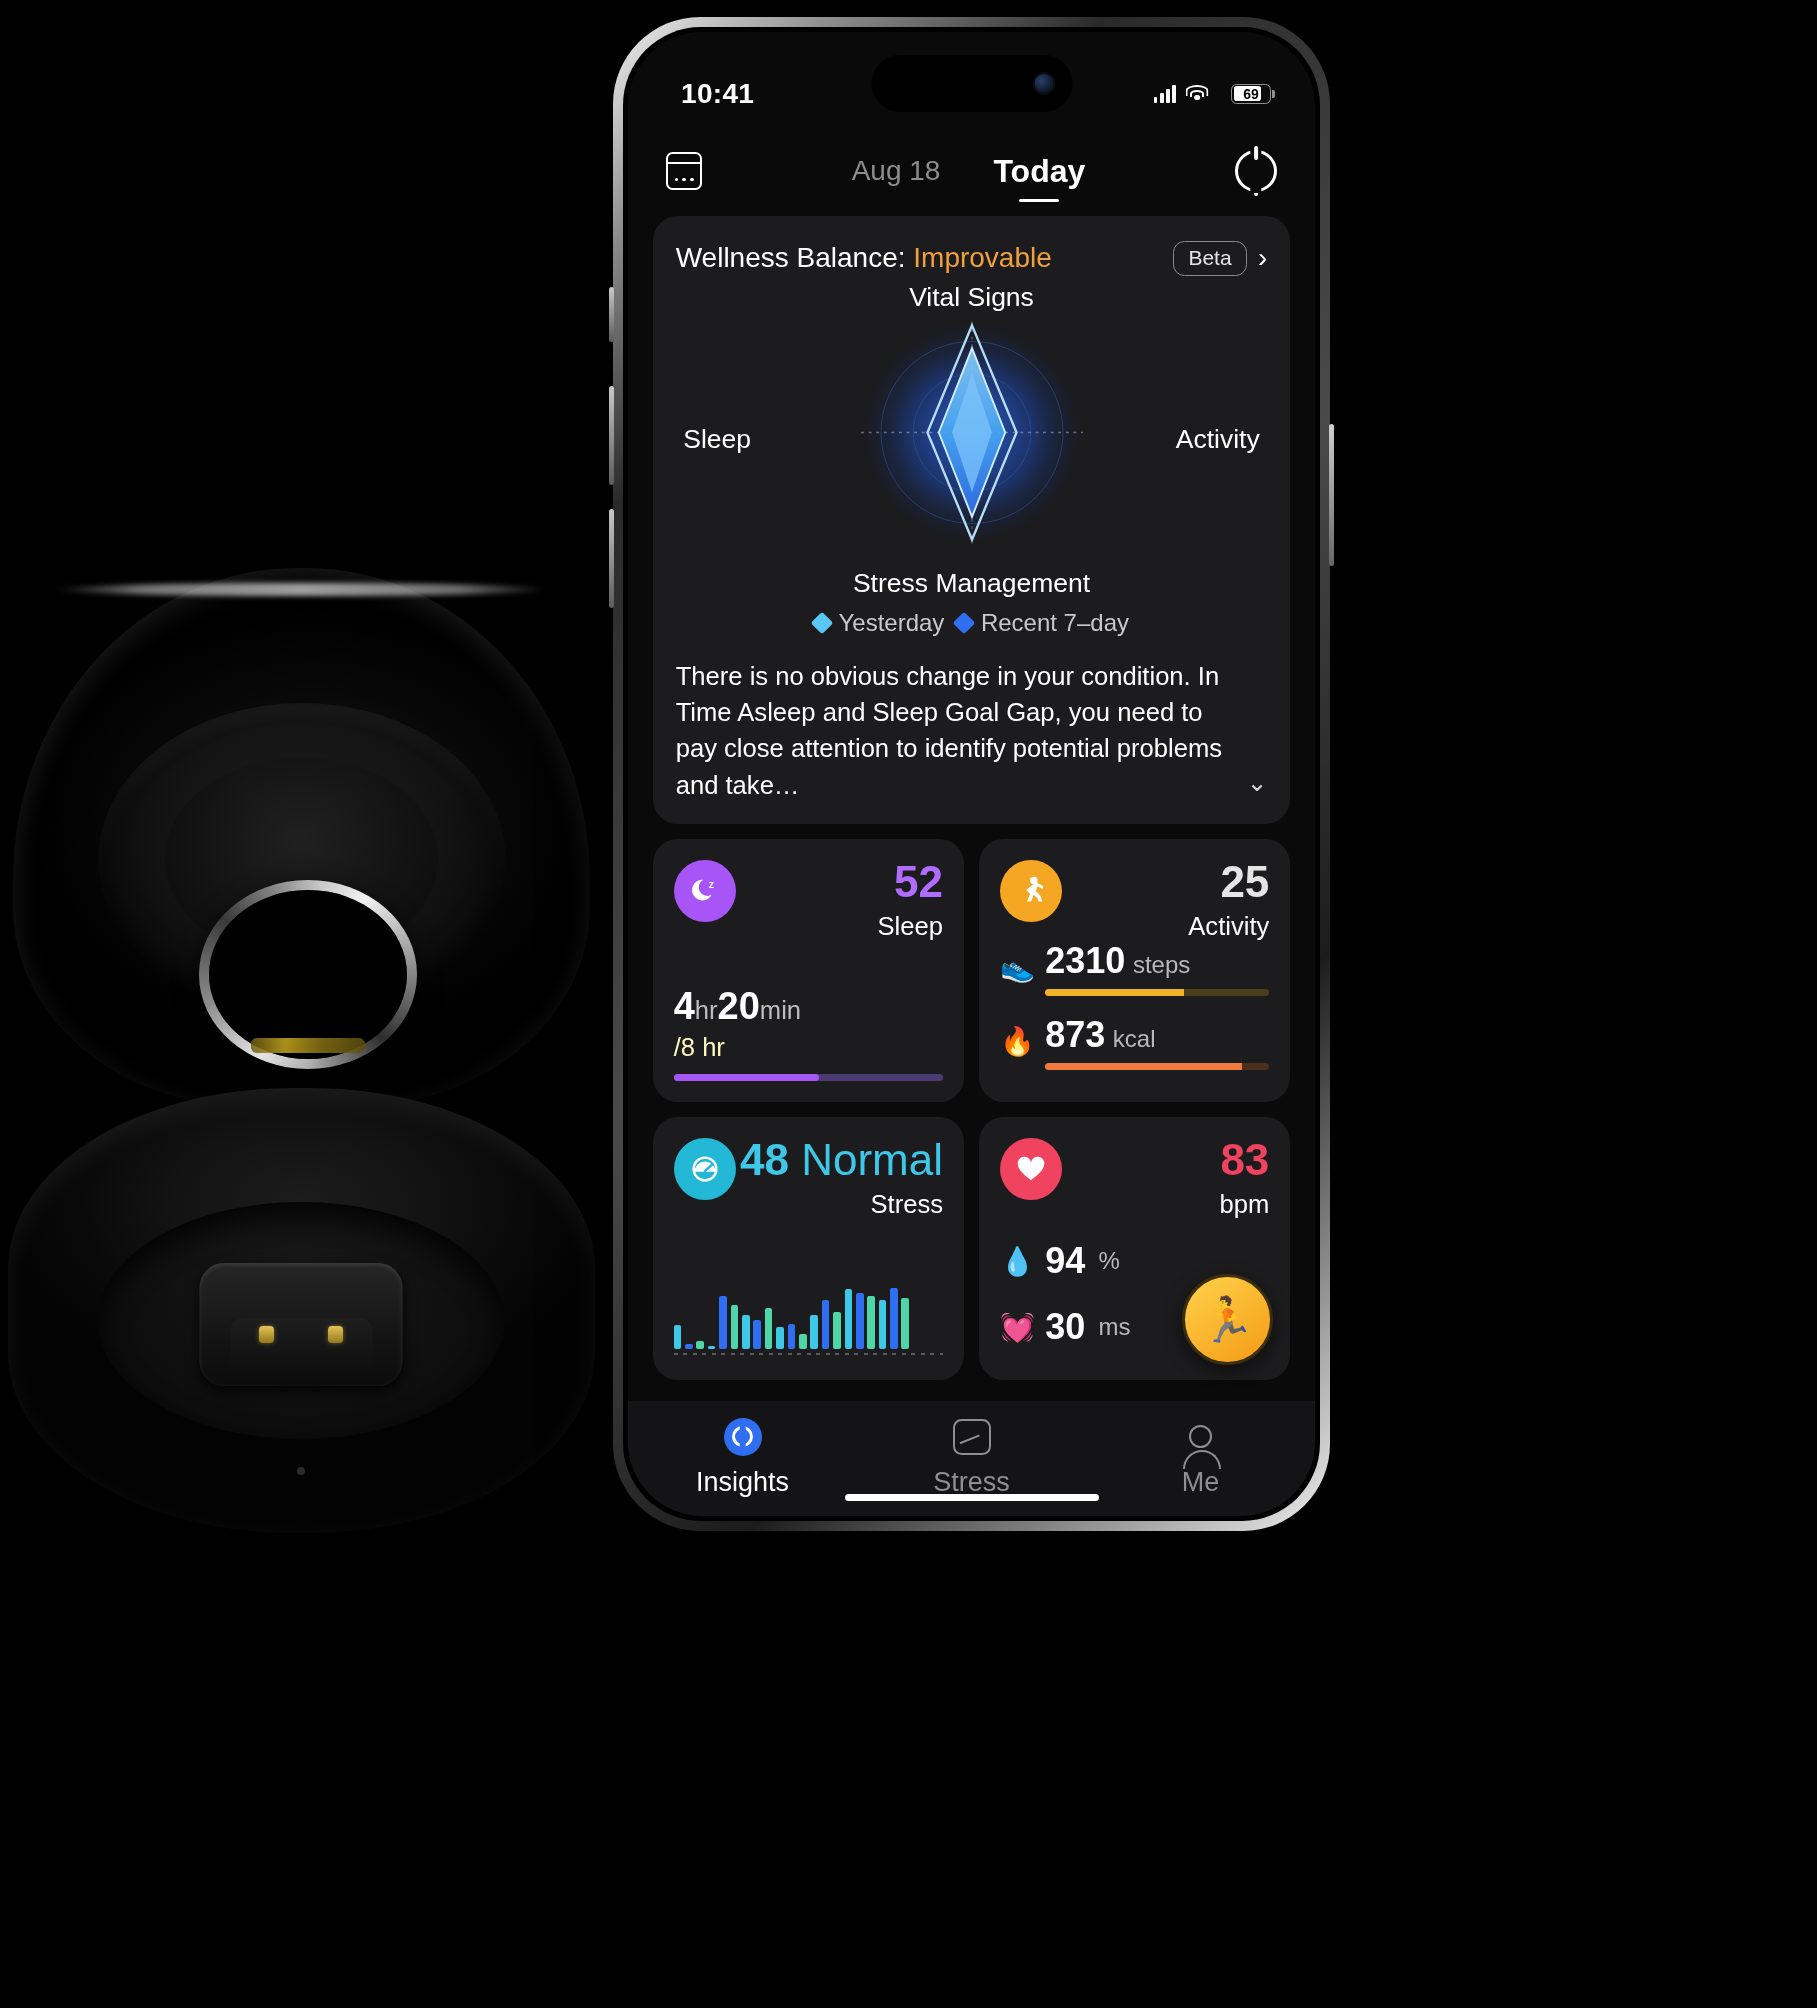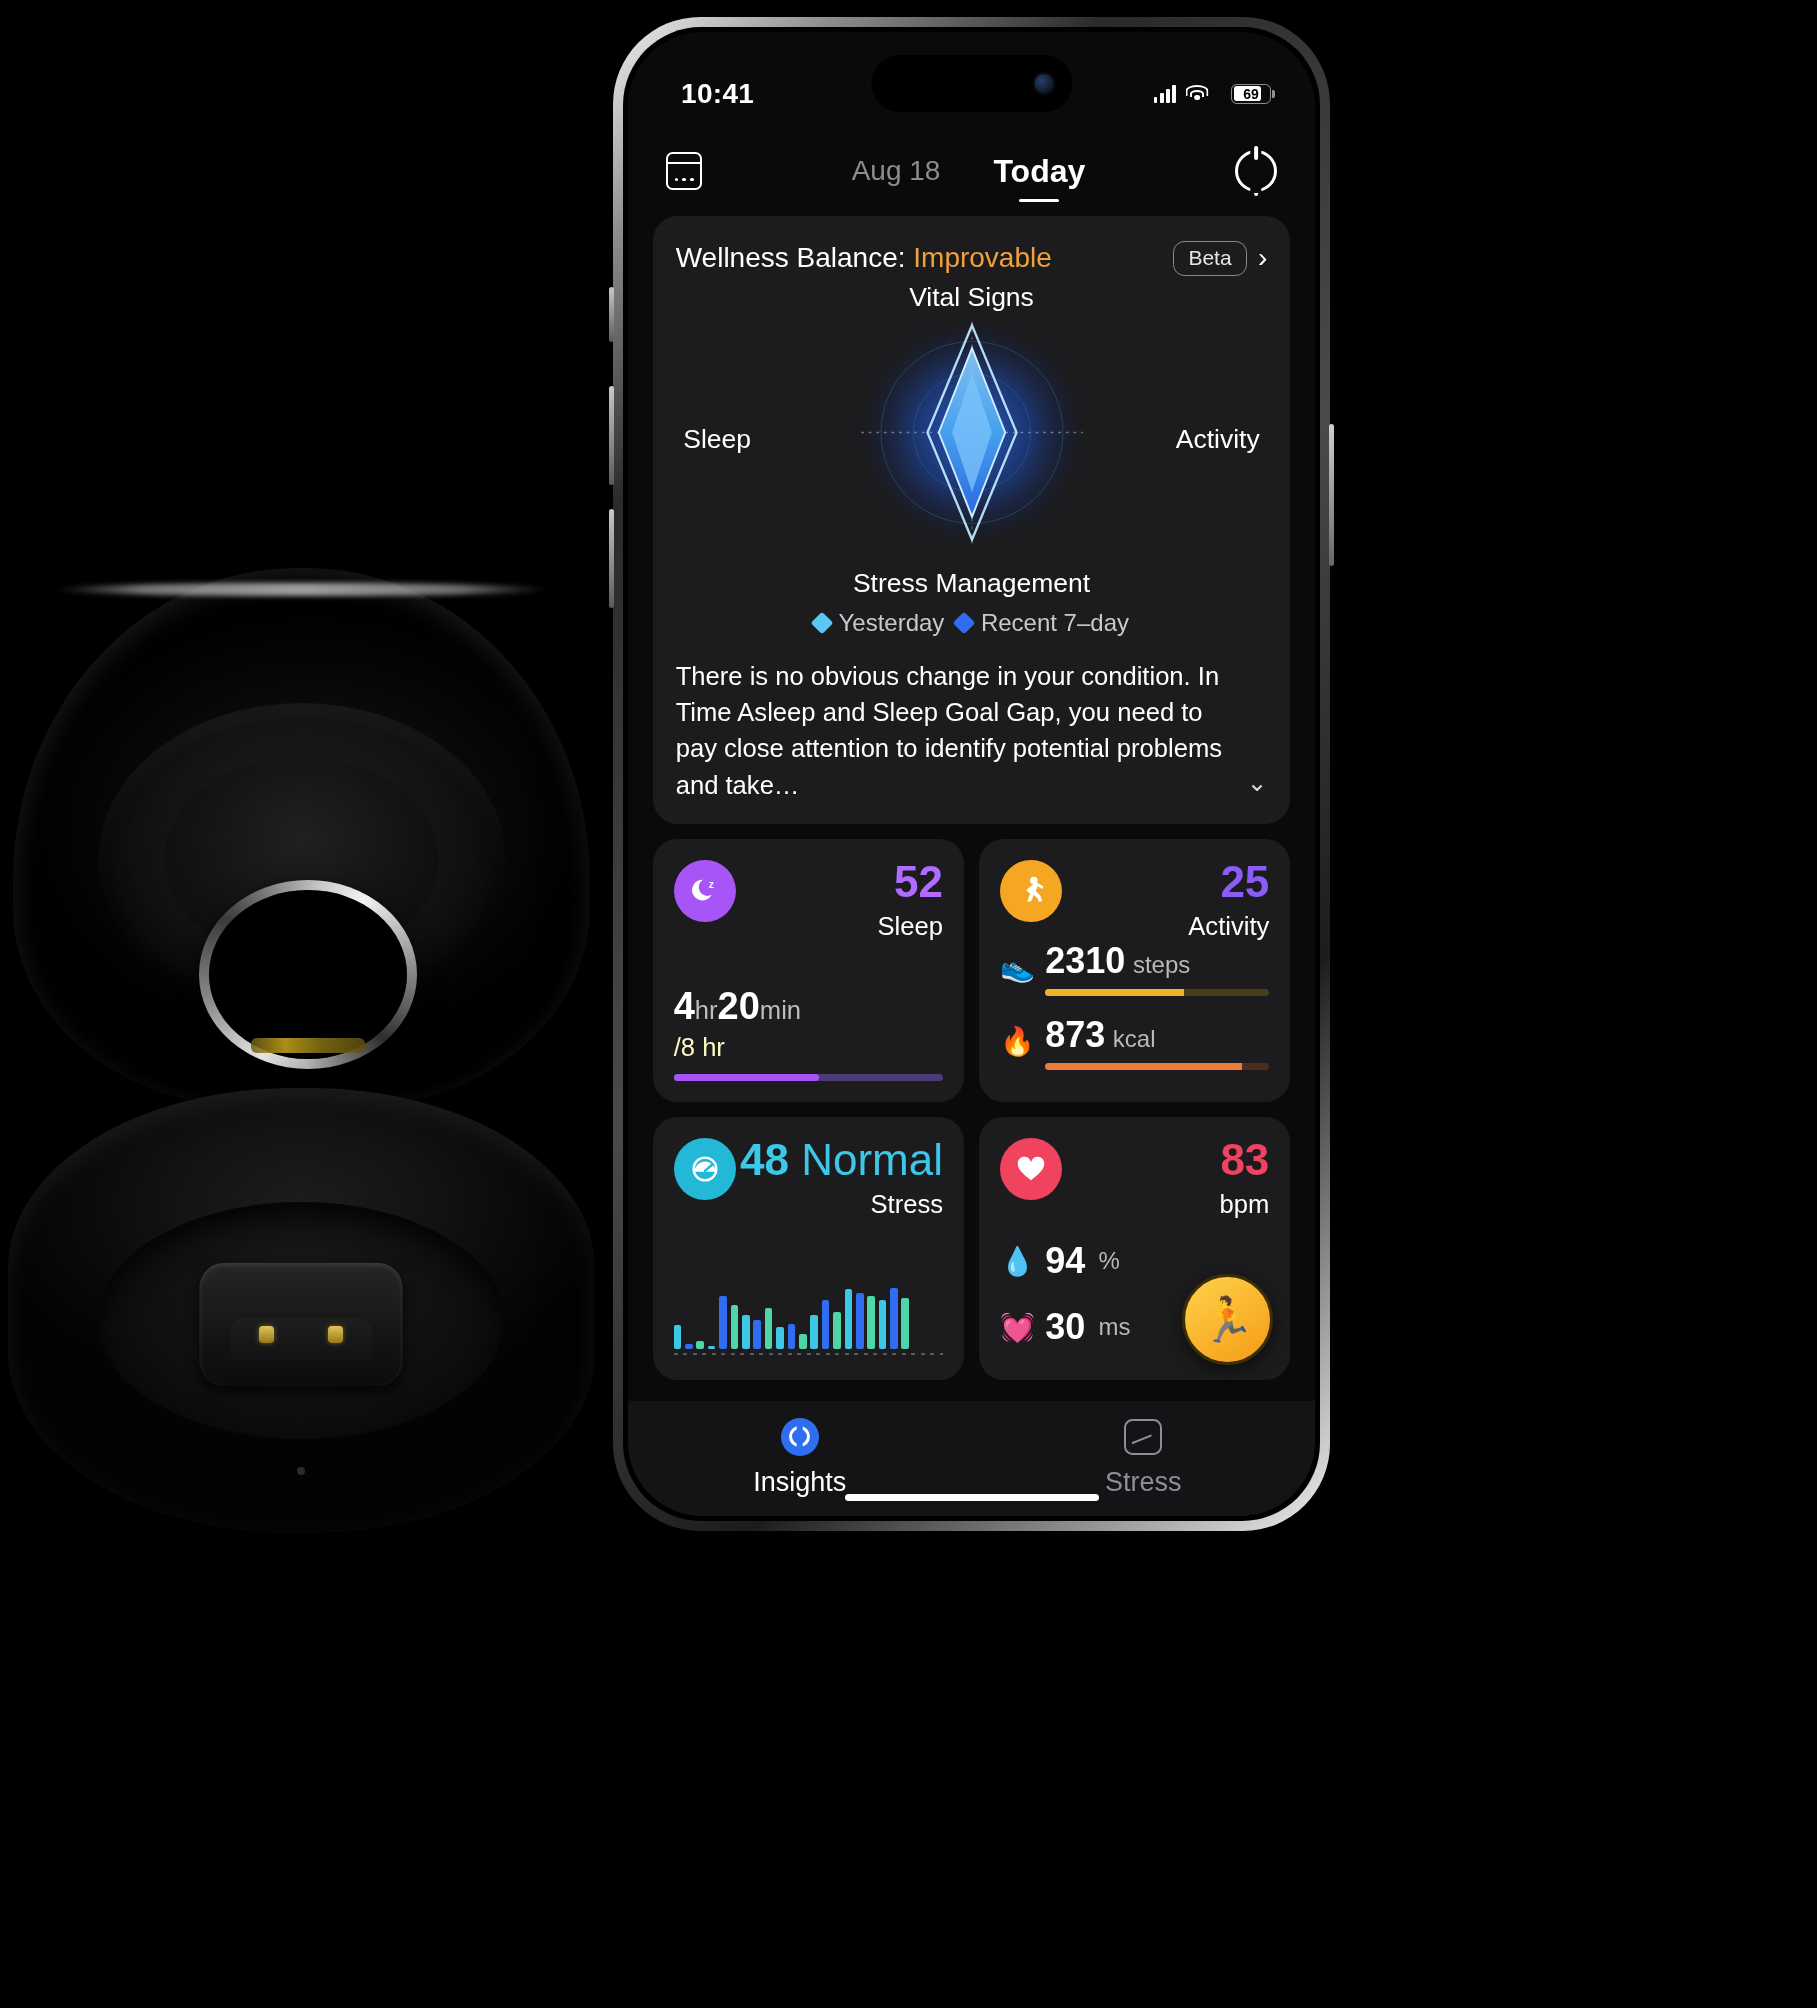--- a/index.html
+++ b/index.html
@@ -422,21 +422,21 @@
 
         <div class="mcard">
           <div class="mhead">
             <div class="ic" style="background:#f5a623">
               <svg width="34" height="34" viewBox="0 0 36 36">
                     <circle cx="21" cy="7" r="4" fill="#fff"></circle>
                     <path d="M19 12l-6 5 4 4-3 8h4l3-7 4 4 1 3h4l-2-6-5-5 2-5 5 3 1-3-7-4z" fill="#fff"></path>
                   </svg>
             </div>
             <div class="mval">
-              <div class="mnum" style="color:#8b5cf6">25</div>
+              <div class="mnum" style="color:#e5e5e5">25</div>
               <div class="mlbl">Activity</div>
             </div>
           </div>
           <div class="arow r1">
             <div class="aemoji">👟</div>
             <div class="acol">
               <div class="aline">
                 <span class="anum">2310</span>
                 <span class="aunit">steps</span>
               </div>
@@ -533,19 +533,25 @@
               </div>
         </div>
         <div class="tab-lbl">Insights</div>
       </div>
       <div class="tab">
         <div class="tab-ico">
               <div class="trend-ic"></div>
             </div>
         <div class="tab-lbl">Stress</div>
       </div>
+      <div class="tab">
+        <div class="tab-ico">
+              <div class="me-ic"></div>
+            </div>
+        <div class="tab-lbl">Me</div>
+      </div>
     </div>
     <div class="home-ind"></div>
 
   </div>
   </div>
 </div>
 
 
 </body></html>

